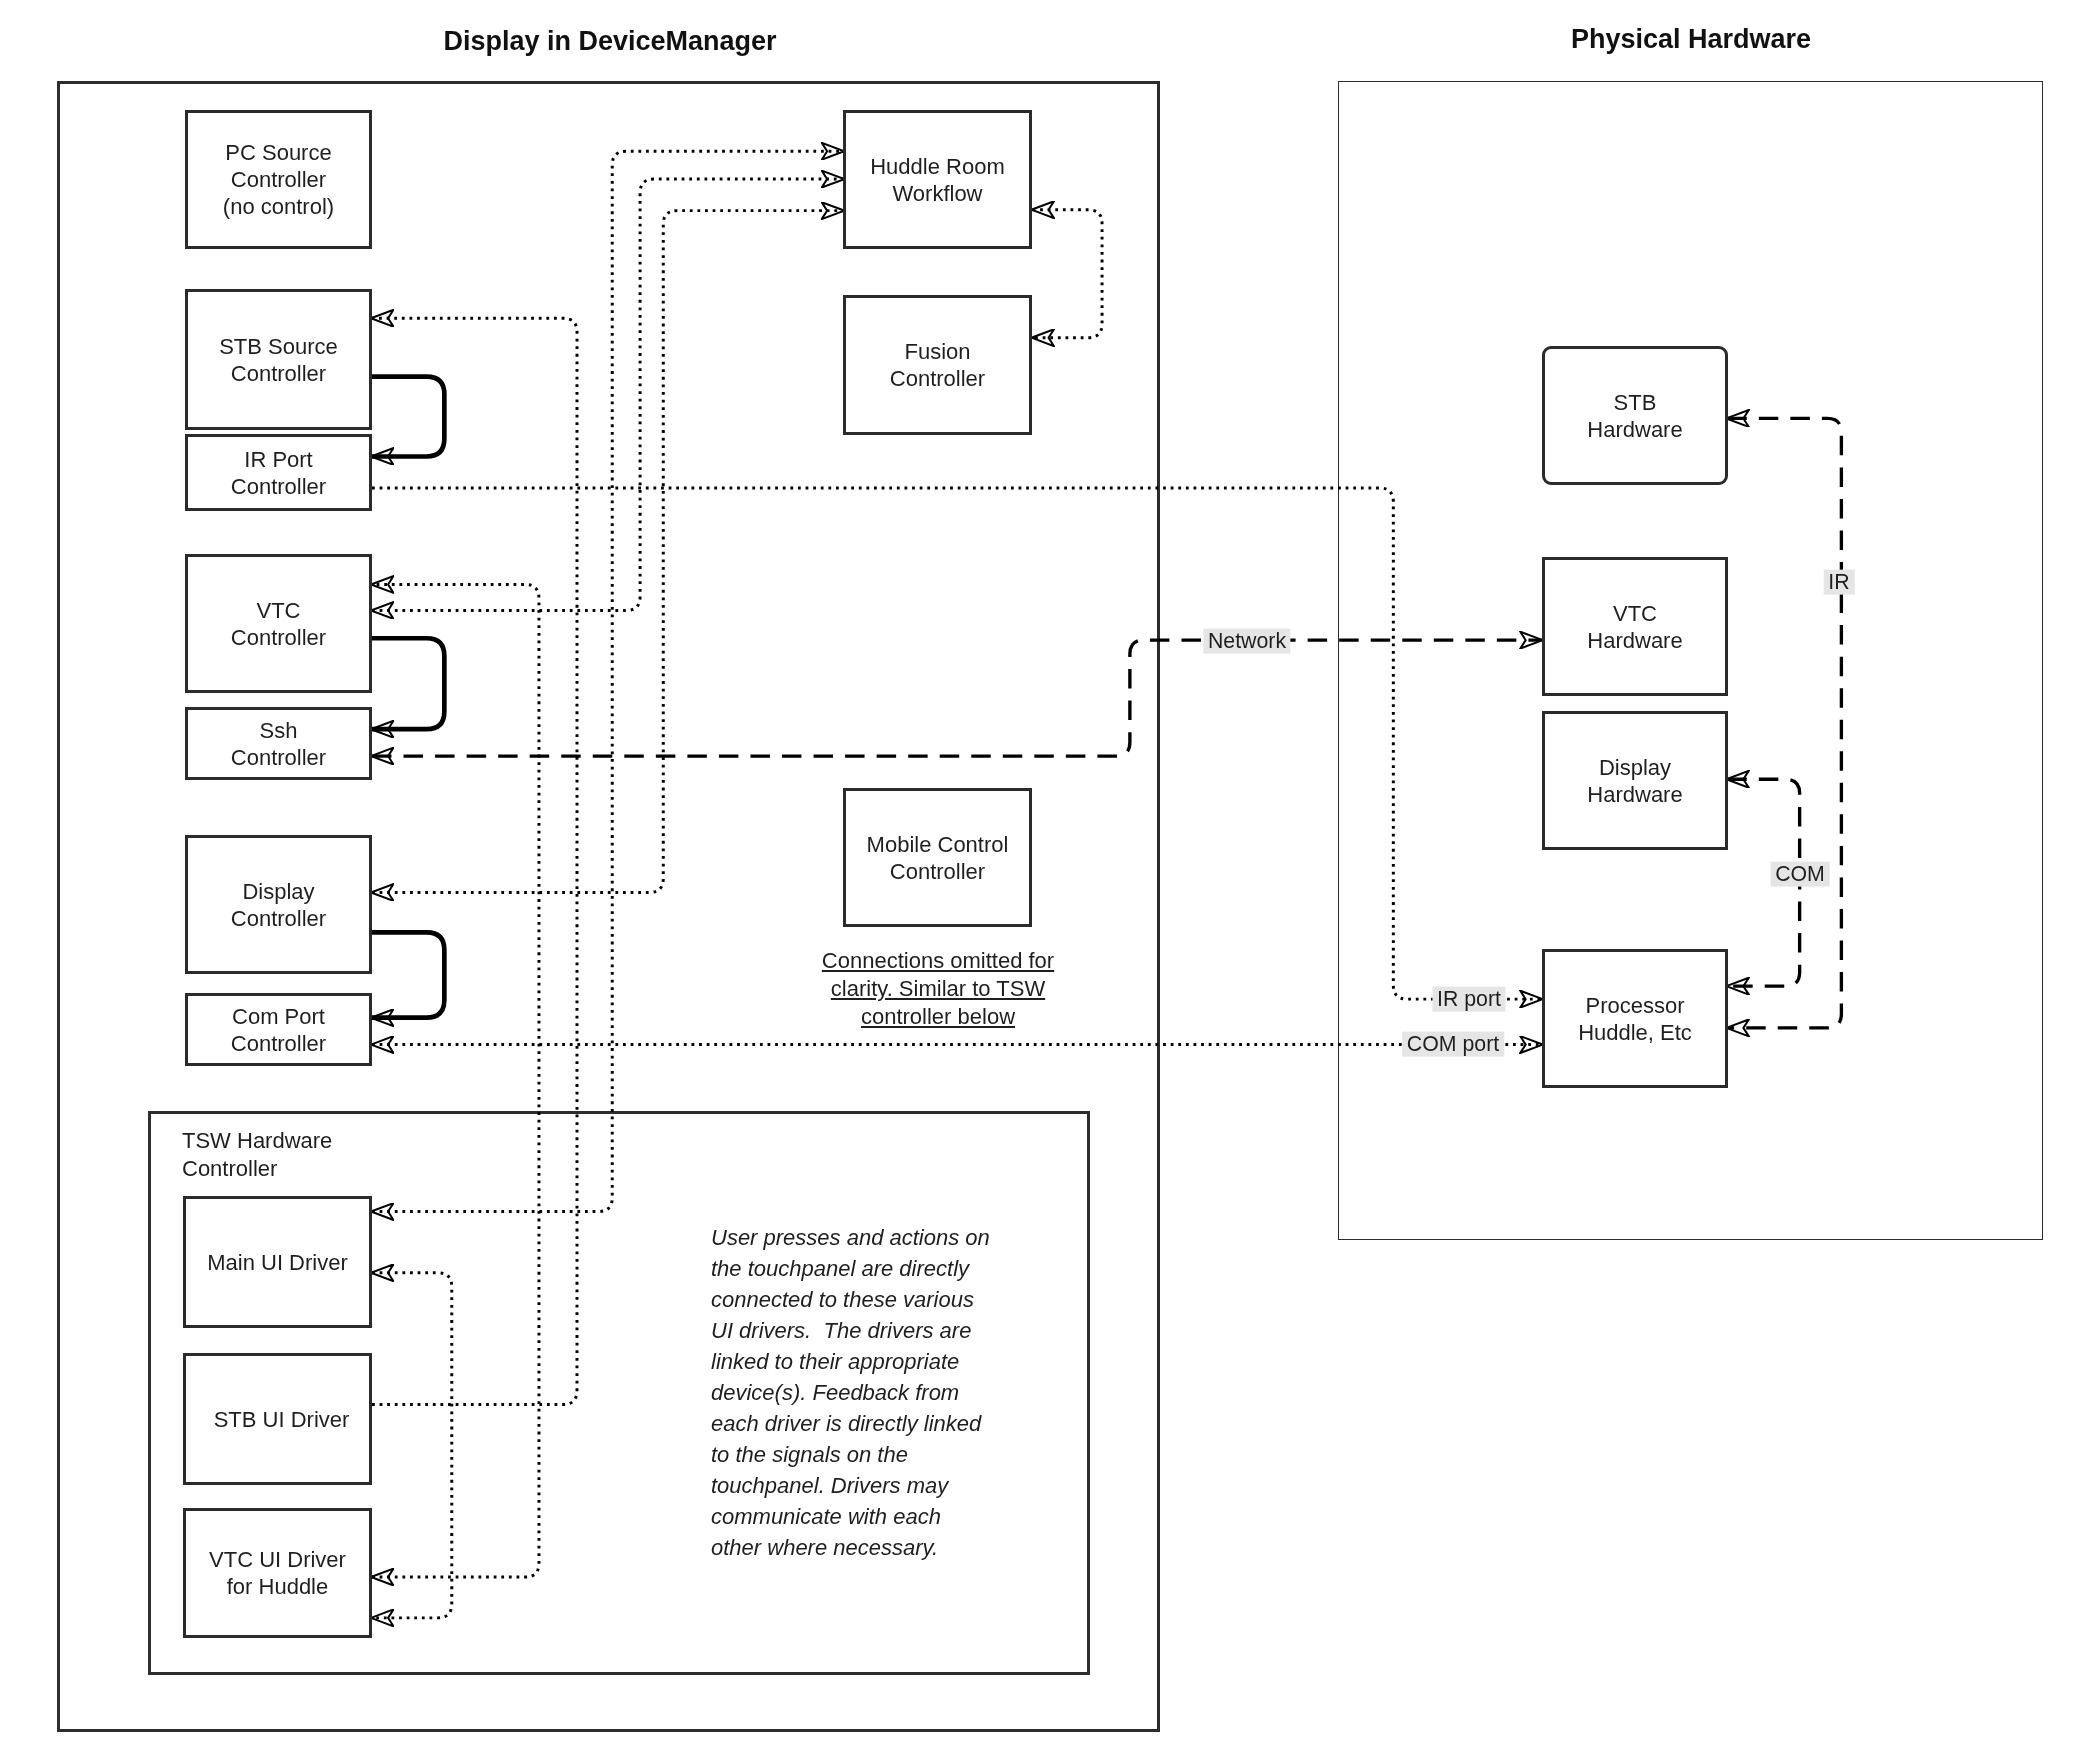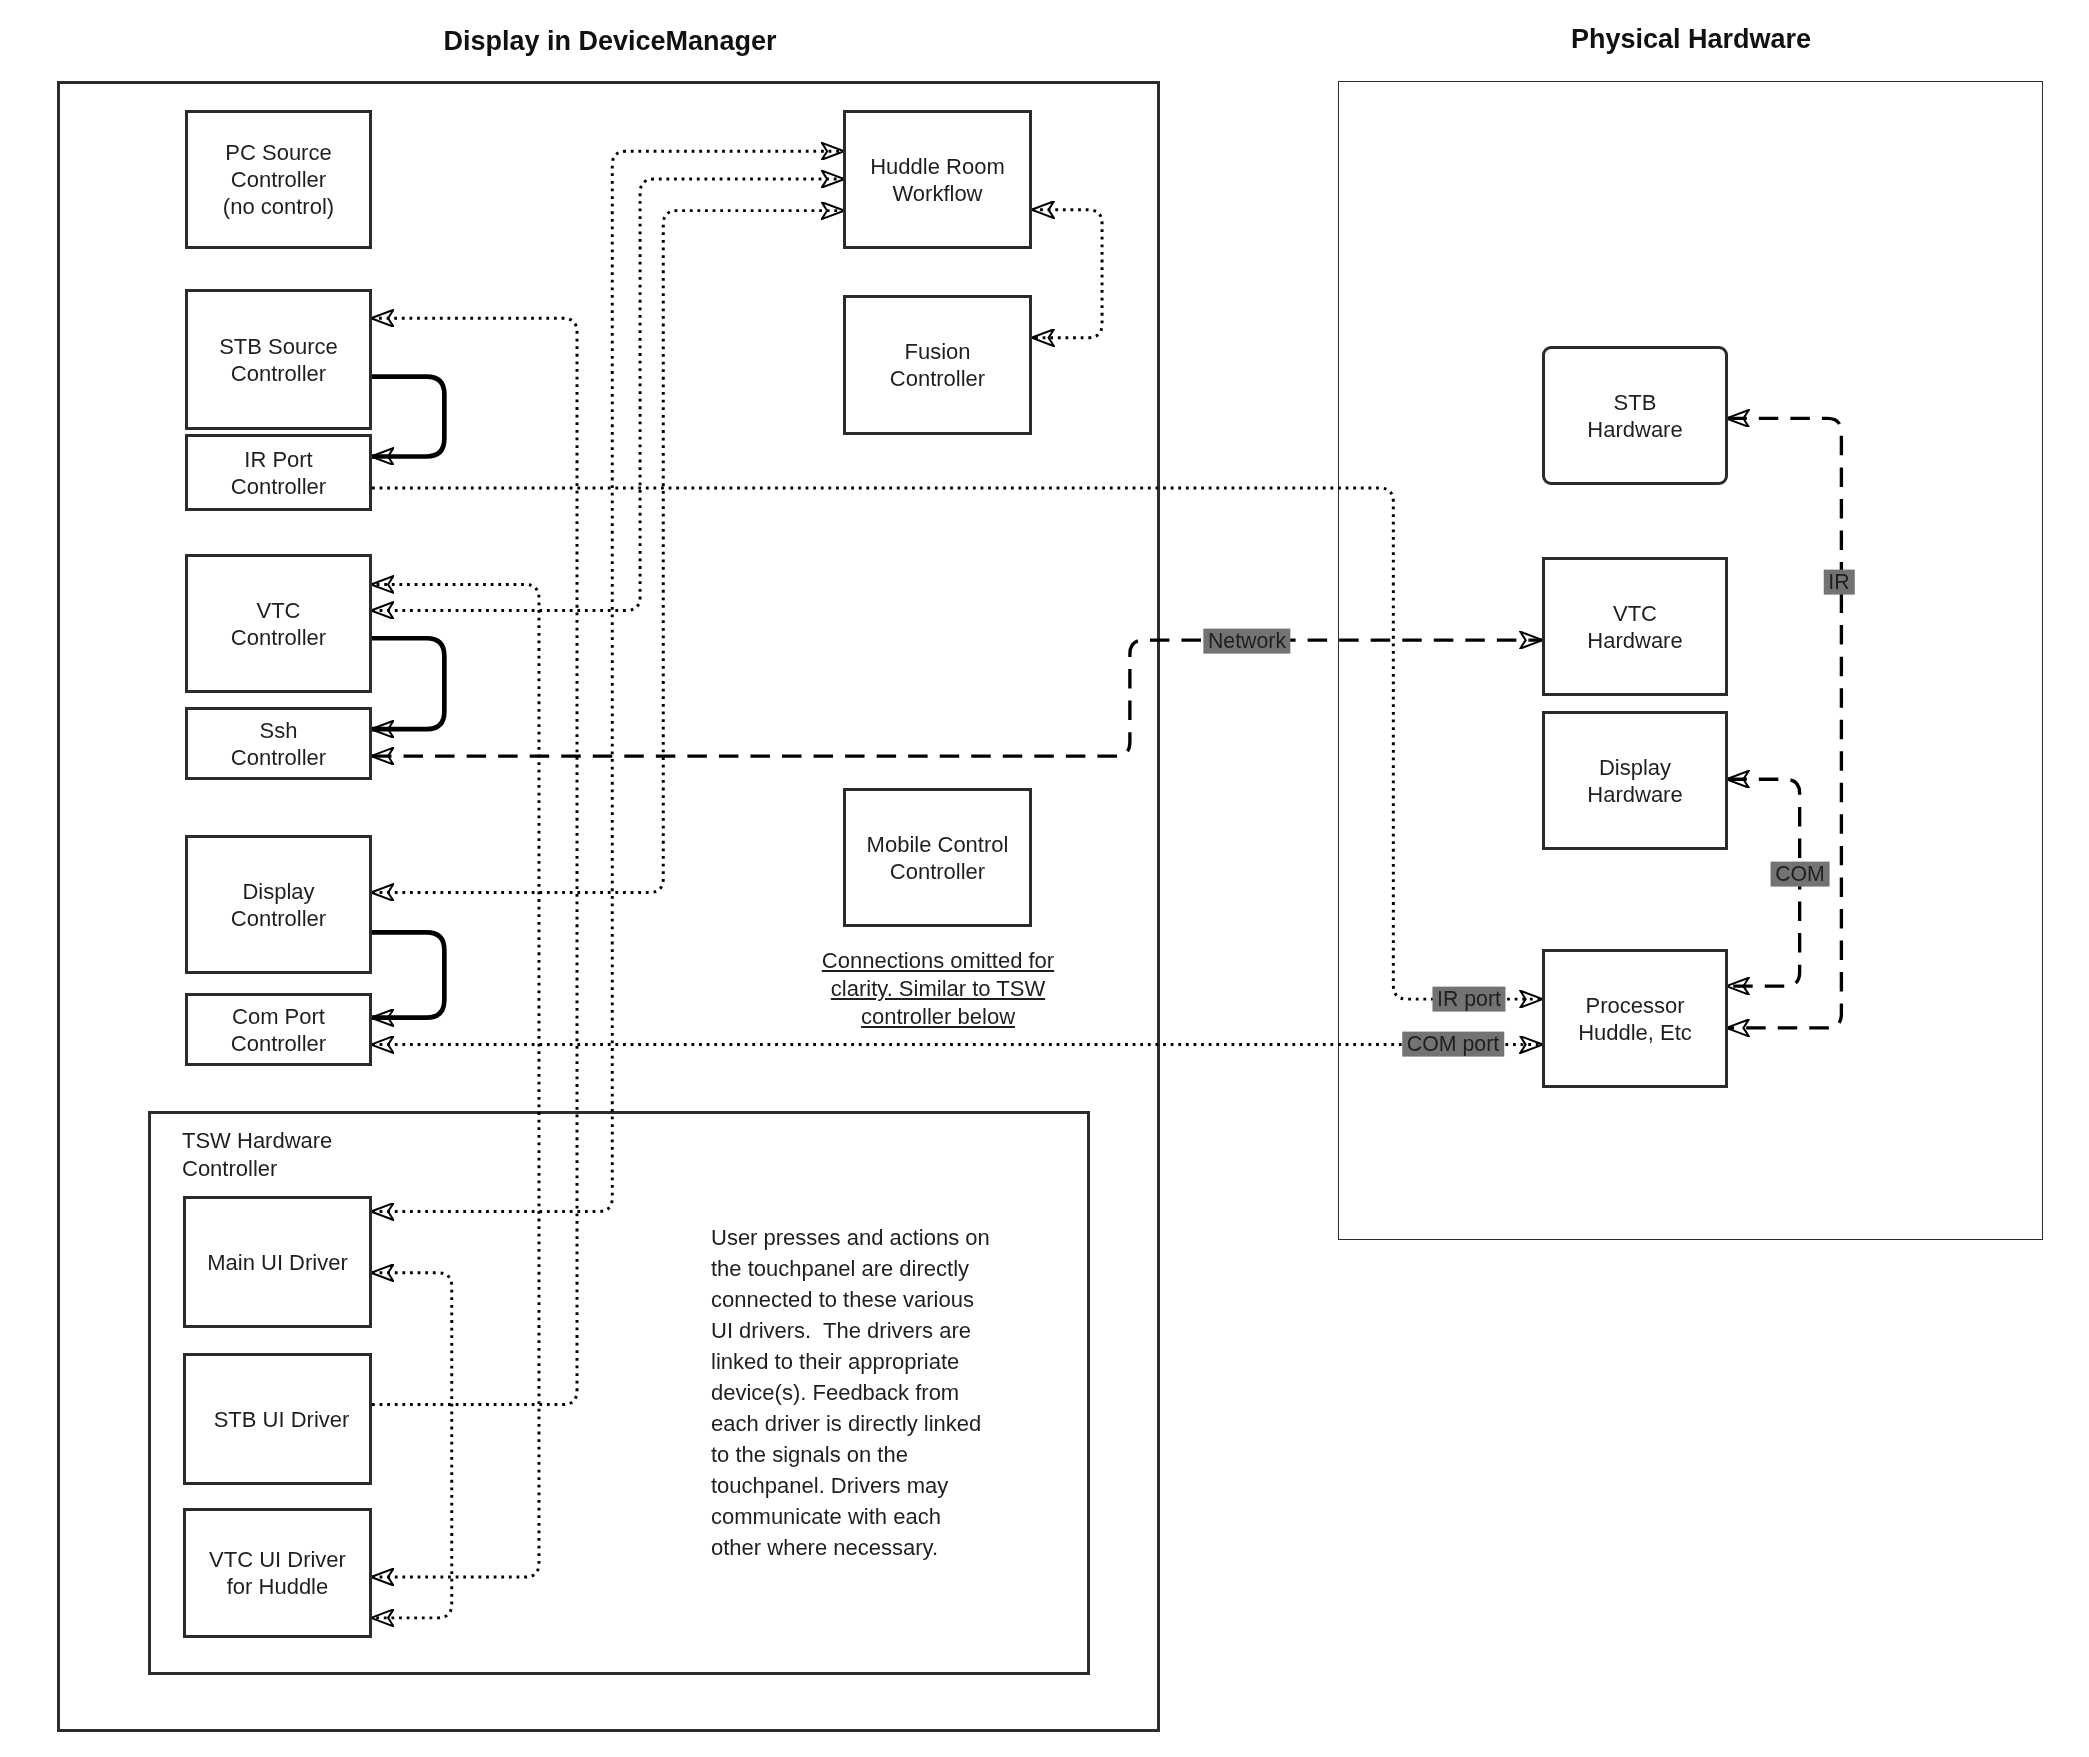--- a/index.html
+++ b/index.html
@@ -40,37 +40,38 @@
     white-space:pre-wrap;
   }
   .group-label{
     position:absolute;
     font-size:22px;line-height:28px;
     white-space:pre-wrap;
   }
   .edge-label{
     position:absolute;
     transform:translate(-50%,-50%);
-    background:#737373;
+    background:#e5e5e5;
     padding:0.9px 4.6px;
     font-size:21.3px;line-height:23px;
     white-space:nowrap;
   }
   .note{
     position:absolute;
     text-align:center;
     transform:translateX(-50%);
     font-size:22px;line-height:28px;
     white-space:pre-wrap;
     text-decoration:underline;
   }
   .paragraph{
     position:absolute;
     font-size:22px;line-height:31px;
     white-space:pre-wrap;
+    font-style:italic;
   }
 </style>
 </head>
 <body>
 
 <div class="stage">
 
   <div class="container" style="left:57px;top:81px;width:1103px;height:1651px;"></div>
   <div class="container thin" style="left:1338px;top:81px;width:705px;height:1159px;"></div>
   <div class="container" style="left:148px;top:1111px;width:942px;height:564px;"></div>

